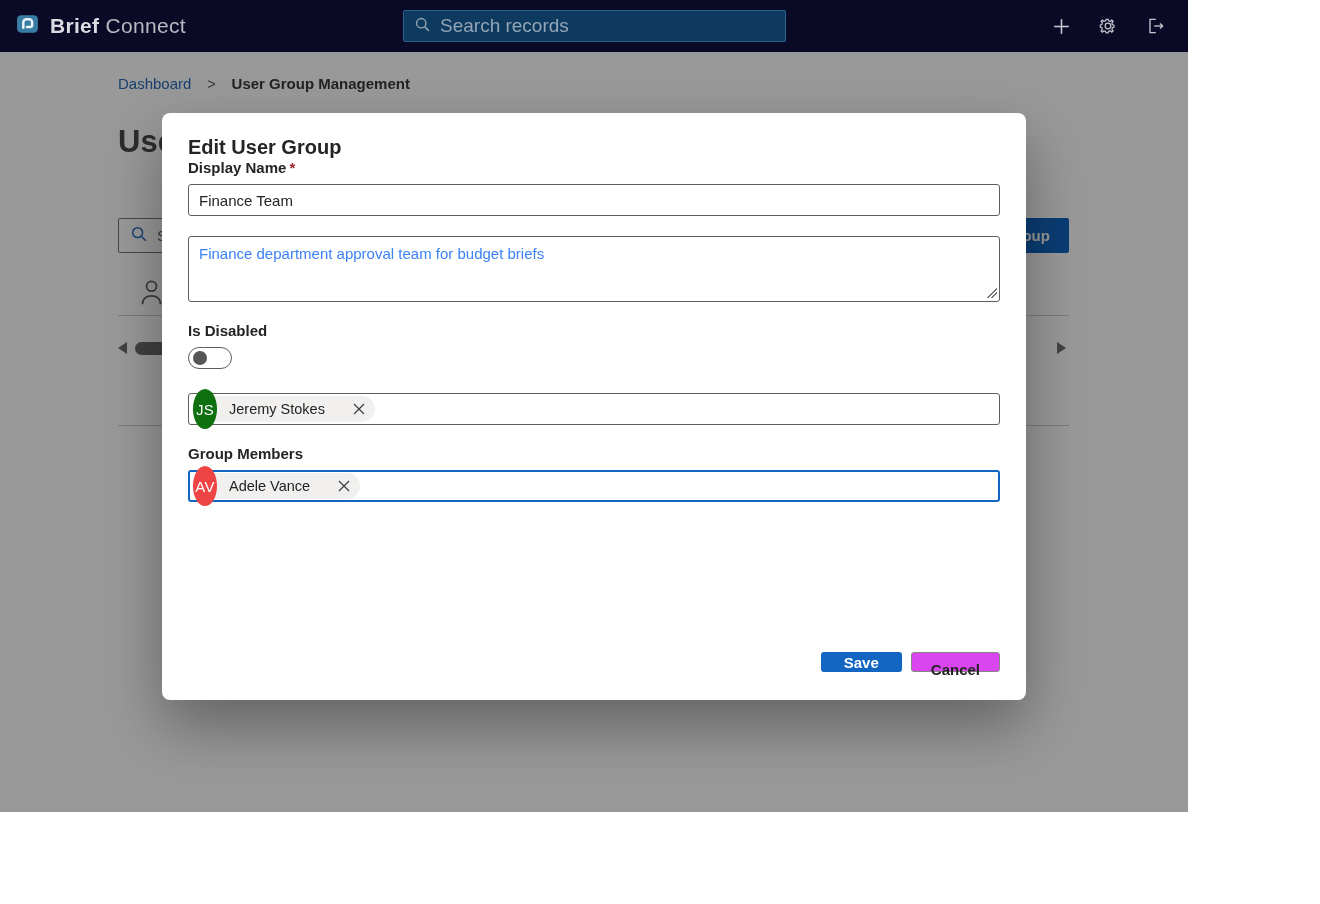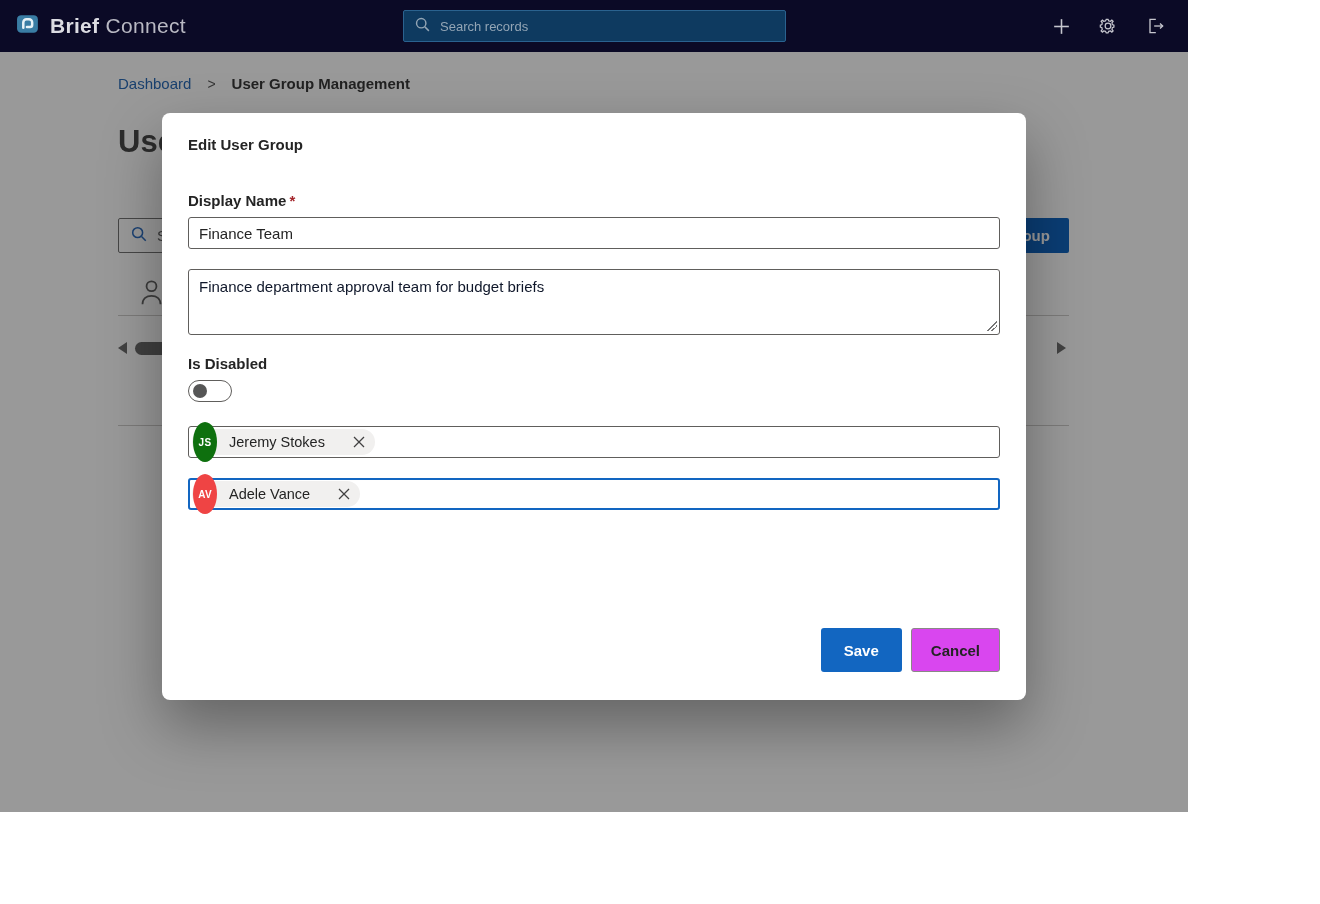--- a/index.html
+++ b/index.html
@@ -7,21 +7,21 @@
 
   .app { position:absolute; left:0; top:0; width:1188px; height:812px; background:#ffffff; overflow:hidden; }
 
   
   .navbar { position:absolute; left:0; top:0; width:1188px; height:52px; background:#0b0a26; }
   .brand { position:absolute; left:16px; top:0; height:52px; display:flex; align-items:center; gap:9px;text-align:center; }
   .brand-text { font-size:21px; color:#b9b9c3; letter-spacing:0.3px; }
   .brand-text .bold { font-weight:700; color:#dcdce2; }
   .nav-search { position:absolute; left:403px; top:10px; width:383px; height:32px; background:#0e3a60;
     border:1px solid #2a628f; border-radius:2px; display:flex; align-items:center; padding:0 10px; gap:9px; }
-  .nav-search input { flex:1; background:transparent; border:none; outline:none; color:#cfd8e0; font-size:13px; font-family:inherit; }
+  .nav-search input { flex:1; background:transparent; border:none; outline:none; color:#cfd8e0; font-size:19px; font-family:inherit; }
   .nav-search input::placeholder { color:#93a5b5; }
   .nav-actions { position:absolute; right:22px; top:0; height:52px; display:flex; align-items:center; gap:25px; }
   .nav-icon-btn { width:22px; height:22px; display:flex; align-items:center; justify-content:center; cursor:pointer; }
 
   
   .page { position:absolute; left:0; top:52px; width:1188px; height:760px; background:#ffffff; }
   .breadcrumb { position:absolute; left:118px; top:23px; font-size:15px; display:flex; align-items:center; gap:16px; }
   .breadcrumb .link { color:#2b6cb8; cursor:pointer; }
   .breadcrumb .sep { color:#5a5a5a; font-size:14px; }
   .breadcrumb .current { color:#3a3a3a; font-weight:600; }
@@ -40,43 +40,43 @@
   .chev-left  { border-top:6px solid transparent; border-bottom:6px solid transparent; border-right:9px solid #6e6e6e; margin-right:8px; }
   .chev-right { border-top:6px solid transparent; border-bottom:6px solid transparent; border-left:9px solid #6e6e6e; position:absolute; right:3px; }
   .hscroll-thumb { width:230px; height:13px; border-radius:7px; background:#6b6b6b; cursor:grab; }
 
   
   .overlay { position:absolute; left:0; top:52px; width:1188px; height:760px; background:rgba(0,0,0,0.4); }
 
   
   .modal { position:absolute; left:162px; top:113px; width:864px; height:587px; background:#ffffff;
     border-radius:8px; box-shadow:0 26px 60px rgba(0,0,0,0.35); padding:23px 26px; }
-  .modal-title { font-size:15px; font-weight:700; color:#242424; margin-bottom:39px; }
+  .modal-title { font-size:20px; font-weight:700; color:#242424; }
   .field-label { font-size:15px; font-weight:600; color:#242424; margin-bottom:8px; }
   .req { color:#a4262c; margin-left:3px; font-weight:600; }
   .text-input { width:100%; height:32px; border:1px solid #605e5c; border-radius:3px; padding:0 10px;
     font-size:15px; color:#242424; font-family:inherit; outline:none; margin-bottom:20px; }
   .textarea-wrap { position:relative; margin-bottom:20px; }
   .textarea-wrap textarea { width:100%; height:66px; border:1px solid #605e5c; border-radius:3px; padding:8px 10px;
-    font-size:15px; color:#0f172a; font-family:inherit; outline:none; resize:none; display:block; }
+    font-size:15px; color:#3b82f6; font-family:inherit; outline:none; resize:none; display:block; }
   .resize-handle { position:absolute; right:3px; bottom:4px; width:10px; height:10px; pointer-events:none;
     background:linear-gradient(135deg, transparent 48%, #767676 48%, #767676 56%, transparent 56%, transparent 70%, #767676 70%, #767676 78%, transparent 78%); }
   .toggle { width:44px; height:22px; border:1px solid #605e5c; border-radius:11px; background:#fff;
     position:relative; cursor:pointer; margin-bottom:24px; }
   .toggle-knob { position:absolute; left:4px; top:3px; width:14px; height:14px; border-radius:50%; background:#565656; }
   .people-field { width:100%; min-height:32px; border:1px solid #605e5c; border-radius:3px; display:flex;
     align-items:center; padding:2px 3px; margin-bottom:20px; cursor:text; }
   .people-field.focused { border:2px solid #1266c1; padding:1px 2px; margin-bottom:0; }
   .chip { display:inline-flex; align-items:center; background:#f1f0ef; border-radius:14px; height:26px; cursor:default; }
-  .chip-avatar { width:24px; height:40px; border-radius:50%; margin:1px; color:#fff; font-size:10px; font-weight:700;
+  .chip-avatar { width:24px; height:40px; border-radius:50%; margin:1px; color:#fff; font-size:15px; font-weight:400;
     display:flex; align-items:center; justify-content:center; letter-spacing:0.3px; }
   .chip-name { font-size:14.5px; color:#242424; margin:0 26px 0 11px; }
   .chip-x { padding:0 10px 0 2px; display:flex; align-items:center; cursor:pointer; }
   .modal-buttons { position:absolute; right:26px; bottom:28px; display:flex; gap:9px; }
-  .btn { height:44px; border-radius:3px; font-size:15px; font-weight:600; font-family:inherit; cursor:pointer; }
+  .btn { height:20px; border-radius:3px; font-size:15px; font-weight:600; font-family:inherit; cursor:pointer; }
   .btn-primary { background:#1266c1; color:#fff; border:none; padding:0 23px; }
   .btn-secondary { background:#d946ef; color:#242424; border:1px solid #8a8886; padding:8px 19px; }
   .gm-label { margin-top:20px; }
 </style>
 </head>
 <body>
 
 <div class="app">
 
   <div class="navbar">
@@ -189,20 +189,21 @@
         <span class="chip-name">Jeremy Stokes</span>
         <span class="chip-x">
           <svg width="12" height="12" viewBox="0 0 12 12" stroke="#424242" stroke-width="1.2">
               <line x1="1" y1="1" x2="11" y2="11"></line>
               <line x1="11" y1="1" x2="1" y2="11"></line>
             </svg>
         </span>
       </span>
     </div>
 
+    <div class="field-label gm-label">Group Members</div>
     <div class="people-field focused" style="border-color: rgb(18, 102, 193);">
       <span class="chip">
         <span class="chip-avatar" style="background-color: #ef4444;">AV</span>
         <span class="chip-name">Adele Vance</span>
         <span class="chip-x">
           <svg width="12" height="12" viewBox="0 0 12 12" stroke="#424242" stroke-width="1.2">
               <line x1="1" y1="1" x2="11" y2="11"></line>
               <line x1="11" y1="1" x2="1" y2="11"></line>
             </svg>
         </span>

